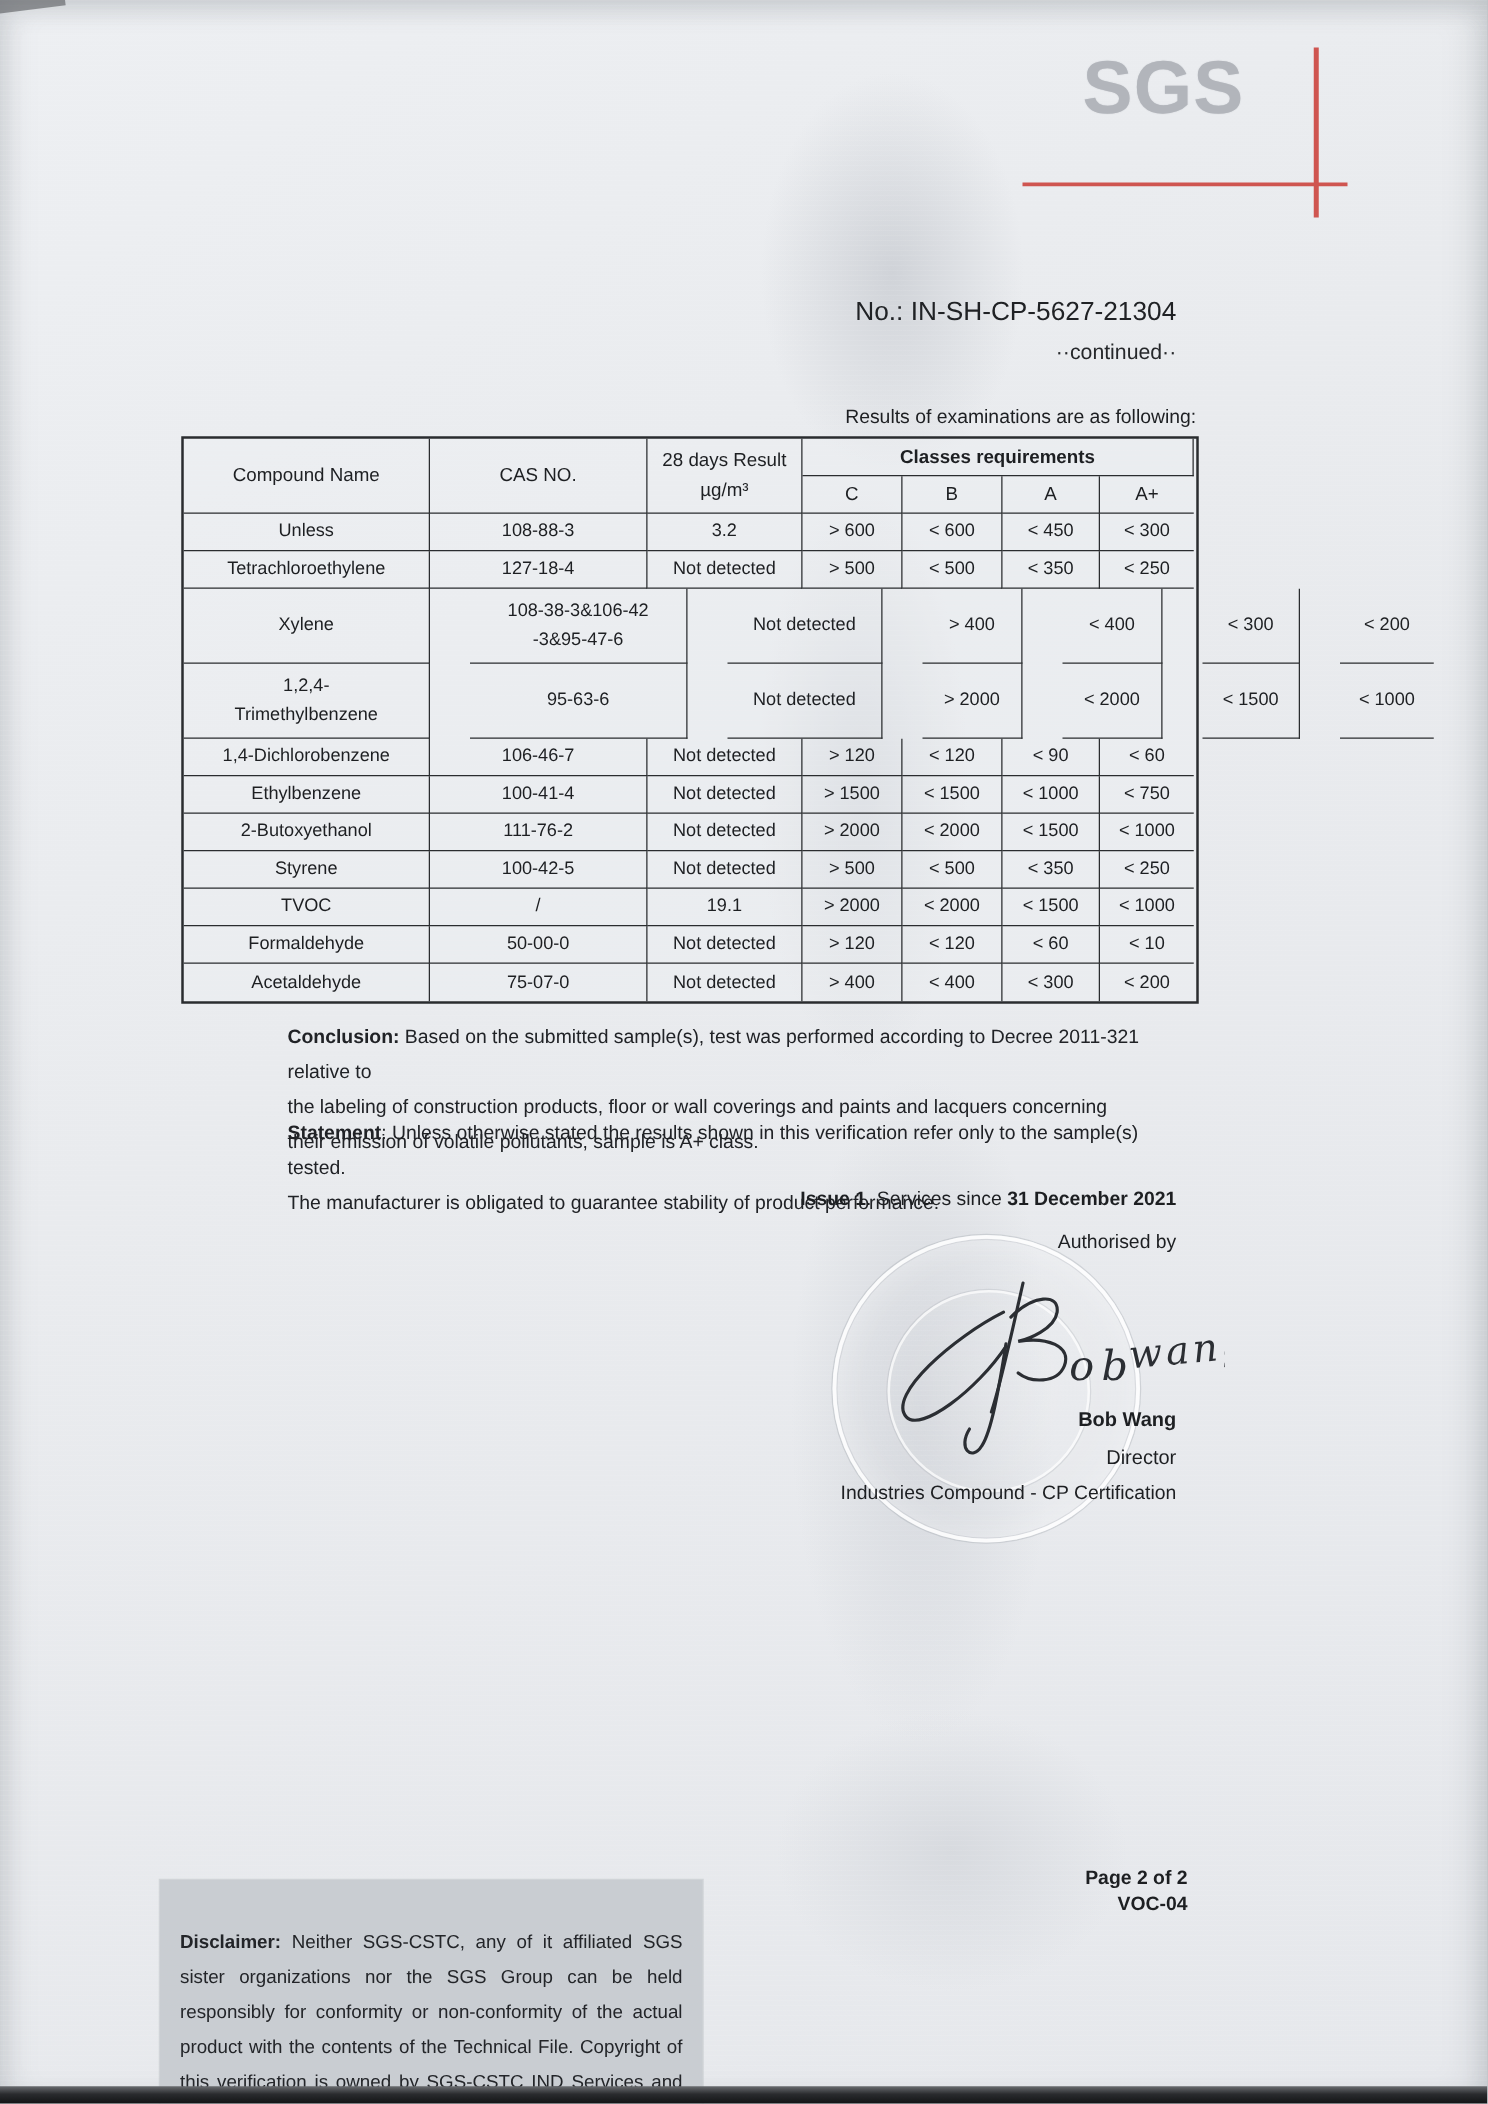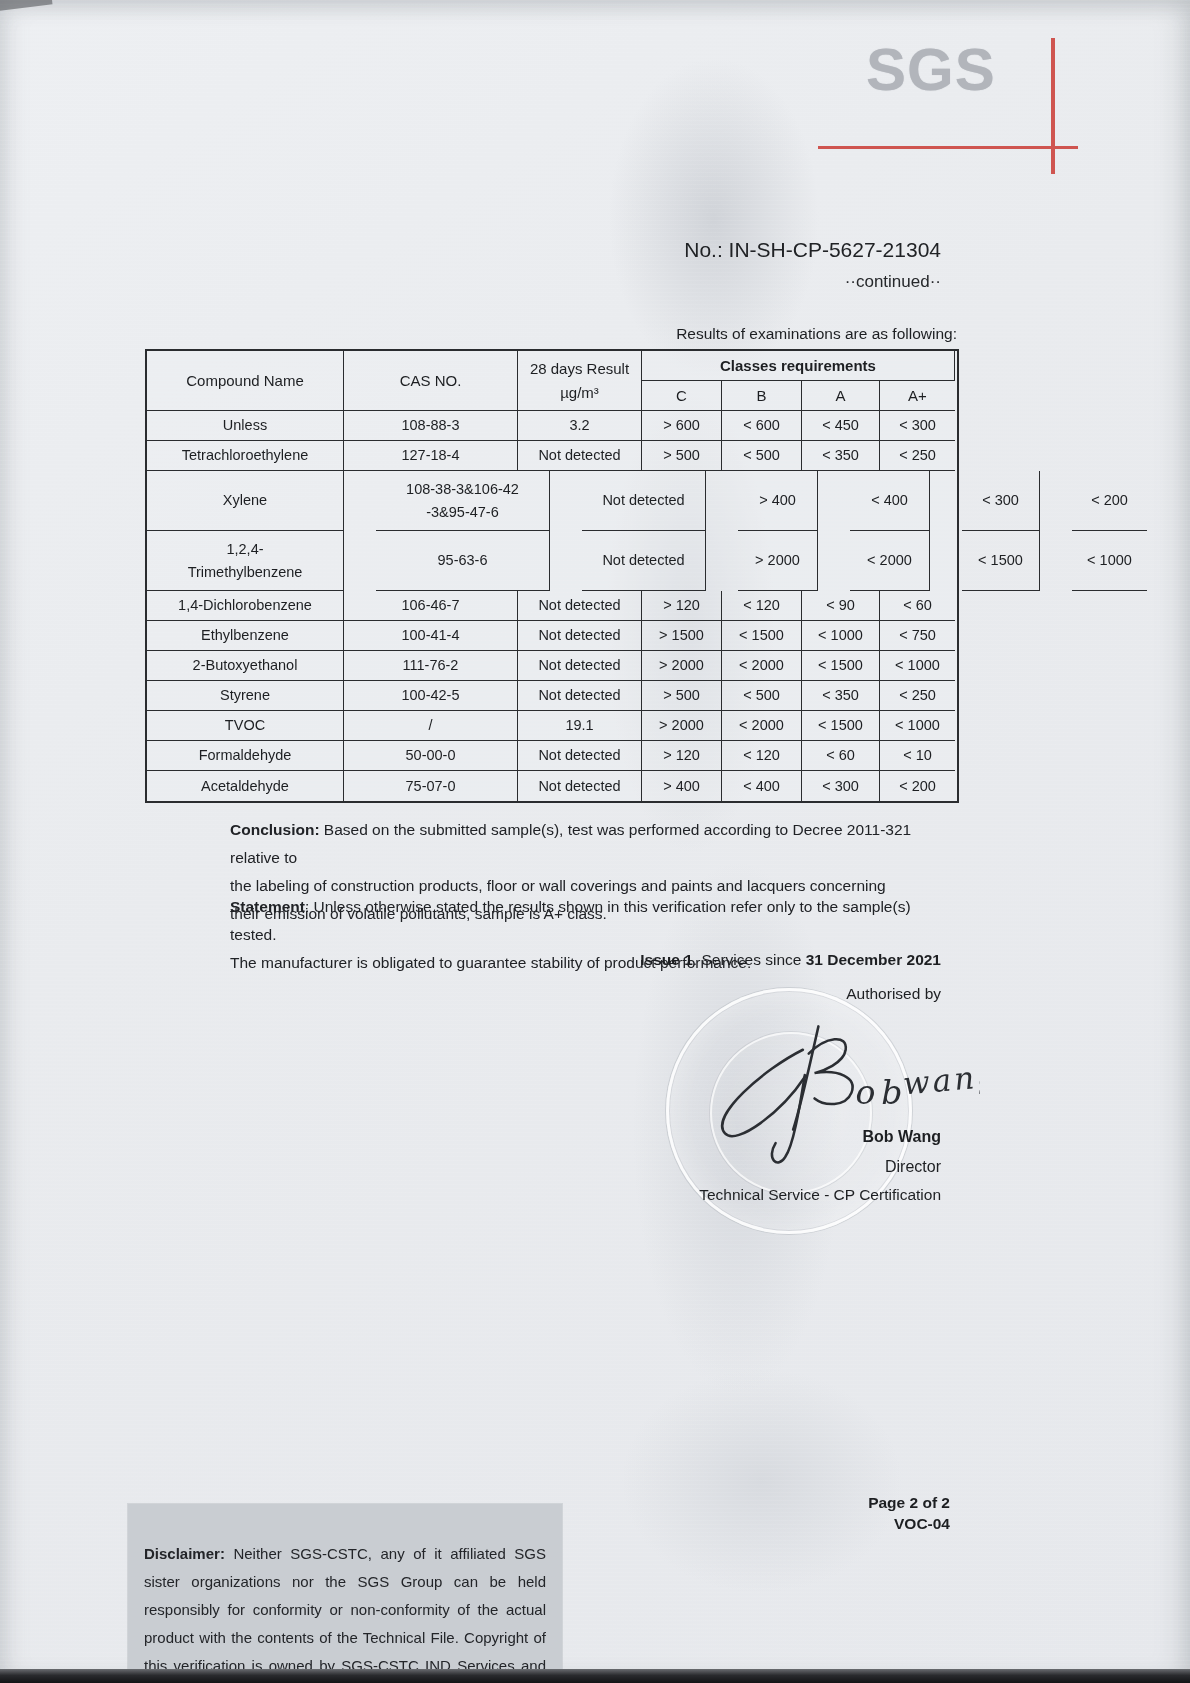--- a/index.html
+++ b/index.html
@@ -245,21 +245,21 @@
       <path d="M134,14 C124,58 116,96 108,120"></path>
       <path d="M124,42 C142,24 164,22 162,38 C160,52 138,60 130,62 C154,58 174,66 168,82 C162,97 140,96 130,88"></path>
       <path d="M120,64 C114,102 108,136 100,148 C92,161 80,150 90,134"></path>
     </g>
     <text x="172" y="94" font-size="34" font-style="italic" font-family="DejaVu Serif, serif" fill="#2b2e33" letter-spacing="6">ob</text>
     <text x="222" y="84" font-size="32" font-style="italic" font-family="DejaVu Serif, serif" fill="#2b2e33" letter-spacing="3" transform="rotate(-5 222 84)">wang</text>
   </svg>
 
   <div class="sig-name">Bob Wang</div>
   <div class="sig-title">Director</div>
-  <div class="sig-dept">Technical Service - CP Certification</div>
+  <div class="sig-dept">Industries Compound - CP Certification</div>
 
   <div class="disclaimer"><b>Disclaimer:</b><span> Neither SGS-CSTC, any of it affiliated SGS sister organizations nor the SGS Group can be held responsibly for conformity or non-conformity of the actual product with the contents of the Technical File. Copyright of this verification is owned by SGS-CSTC IND Services and may not be reproduced other than in full.</span></div>
 
   <div class="page-info">
     <div>Page 2 of 2</div>
     <div>VOC-04</div>
   </div>
 
   <div class="bottom-bar"></div>
 </div>

